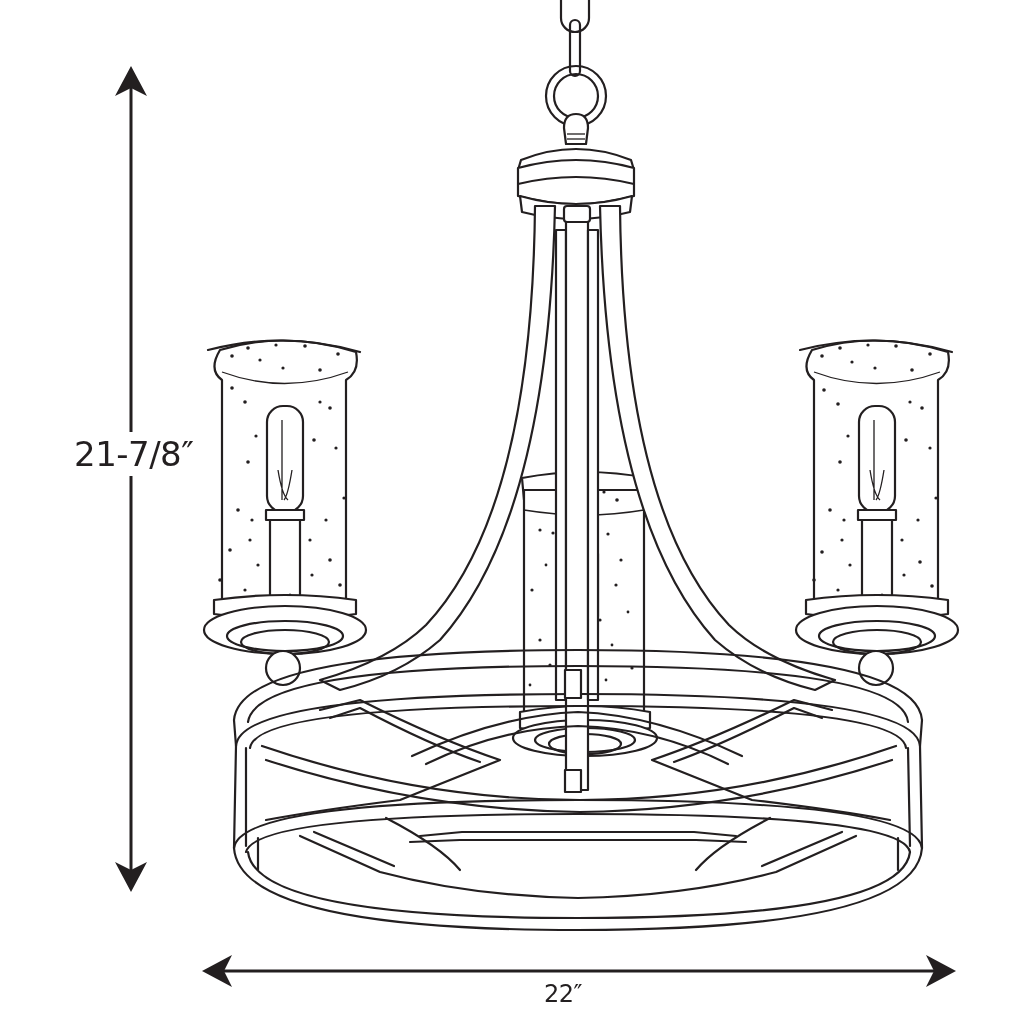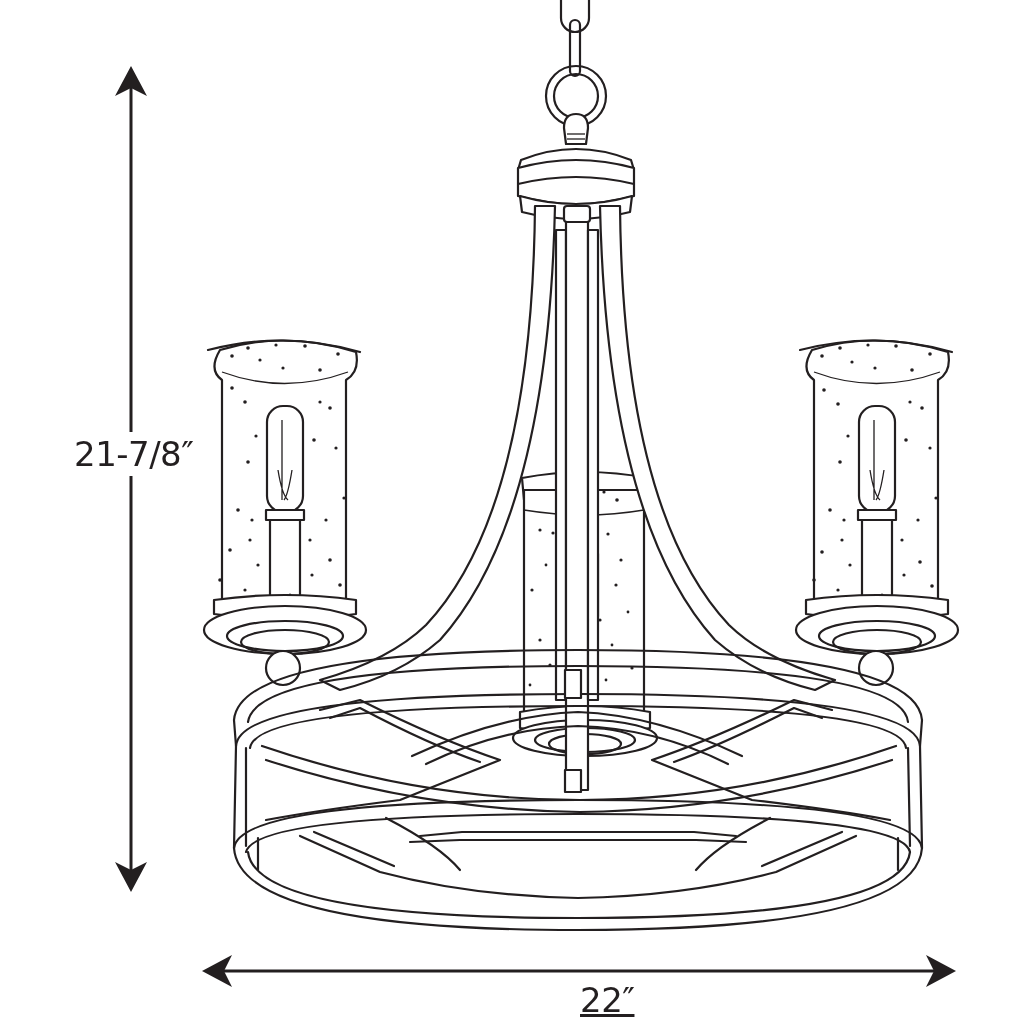--- a/index.html
+++ b/index.html
@@ -1,20 +1,20 @@
 <!DOCTYPE html>
 <html><head>
 <meta charset="utf-8">
 <style>
   html, body { margin: 0; padding: 0; background: #ffffff; }
   body { width: 1024px; height: 1024px; overflow: hidden; position: relative; font-family: "DejaVu Sans", "Liberation Sans", sans-serif; }
   #stage { position: absolute; left: 0; top: 0; width: 816px; height: 1024px; }
   .label { position: absolute; color: #231f20; font-family: "DejaVu Sans", "Liberation Sans", sans-serif; font-weight: normal; white-space: nowrap; background: #ffffff; }
   #height-label { left: 74px; top: 432px; font-size: 34px; letter-spacing: -0.5px; padding: 2px 0; }
-  #width-label { left: 580px; top: 980px; font-size: 34px; letter-spacing: -0.5px; background: transparent; text-decoration: underline; }
+  #width-label { left: 544px; top: 980px; font-size: 24px; letter-spacing: -0.5px; background: transparent; }
   svg .ln { fill: none; stroke: #231f20; stroke-width: 2.2; stroke-linejoin: round; stroke-linecap: round; }
   svg .thin { fill: none; stroke: #231f20; stroke-width: 1.3; }
   svg .fillw { fill: #ffffff; stroke: #231f20; stroke-width: 2.2; stroke-linejoin: round; }
   svg .dot { fill: #231f20; }
   svg .arrow { fill: #231f20; }
   svg .dimline { stroke: #231f20; stroke-width: 3; fill: none; }
 </style>
 </head>
 <body>
 

